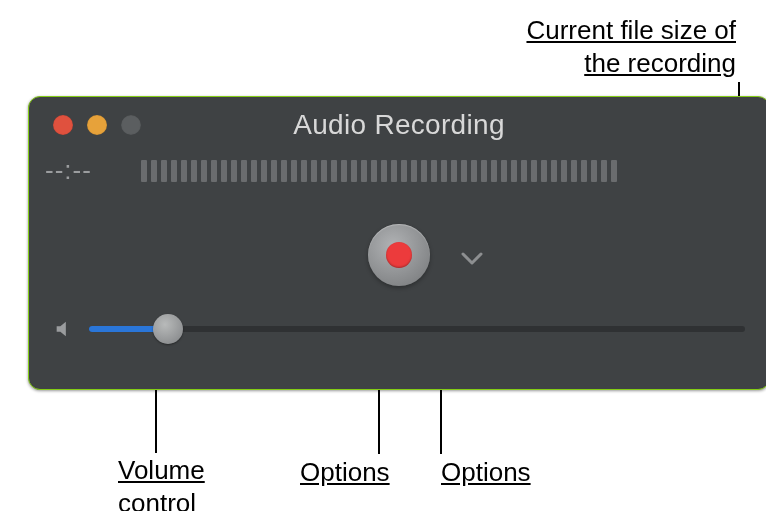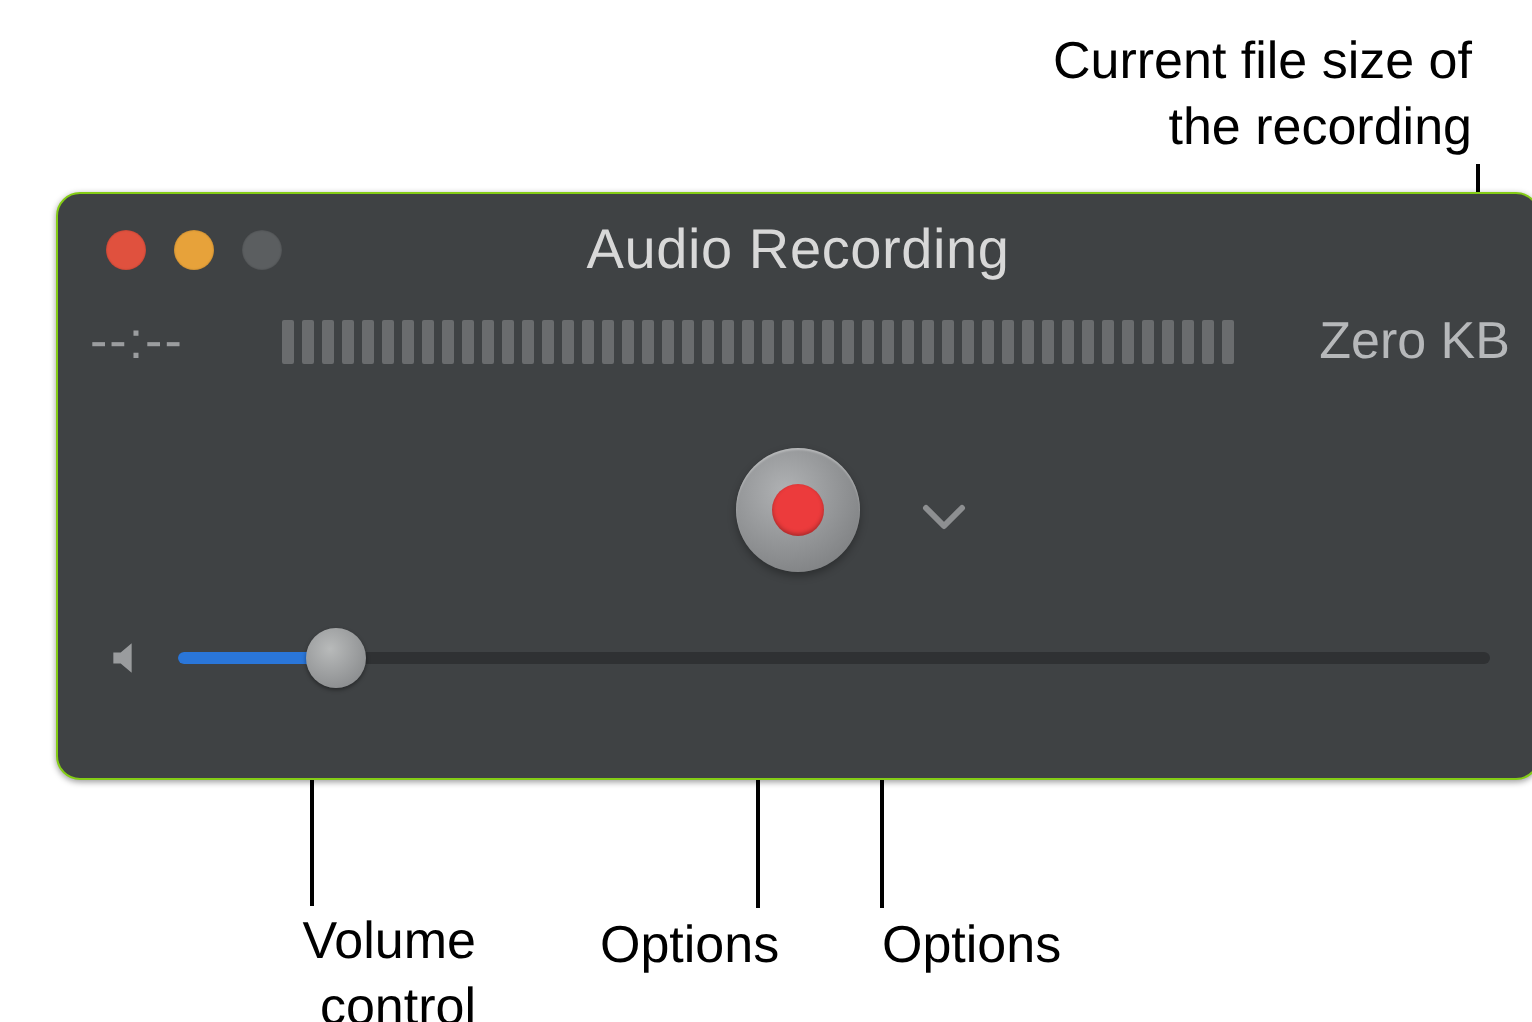--- a/index.html
+++ b/index.html
@@ -8,30 +8,31 @@
       height: 511px;
       font-family: -apple-system, "Helvetica Neue", Helvetica, Arial, sans-serif;
       background: #fff;
       position: relative;
     }
     .annotation {
       position: absolute;
       font-size: 26px;
       color: #000;
       line-height: 1.25;
+      text-decoration: underline;
     }
     .annotation-top {
       top: 14px;
       right: 30px;
       text-align: right;
     }
     .annotation-bottom {
       bottom: 8px;
       font-size: 26px;
-      text-align: right;
+      text-align: left;
     }
     .ann-vol { left: 118px; width: 120px; }
     .ann-rec { left: 300px; width: 100px; top: 456px;}
     .ann-opt { left: 441px; width: 110px; top: 456px;}
     .ann-line {
       position: absolute;
       background: #000;
     }
     .line-top {
       width: 2px;
@@ -285,21 +286,20 @@
         <div class="level-seg"></div>
         <div class="level-seg"></div>
         <div class="level-seg"></div>
         <div class="level-seg"></div>
         <div class="level-seg"></div>
         <div class="level-seg"></div>
         <div class="level-seg"></div>
         <div class="level-seg"></div>
         <div class="level-seg"></div>
       </div>
-    <div class="file-size">Zero KB</div>
   </div>
 
   <div class="controls-row">
     <button class="record-btn">
       <span class="record-dot"></span>
     </button>
     <button class="options-btn">
       <span class="chevron">
         <svg width="22" height="14" viewBox="0 0 22 14">
             <polyline points="2,2 11,11 20,2" fill="none" stroke="#8d8f91" stroke-width="3" stroke-linecap="round" stroke-linejoin="round"></polyline>

